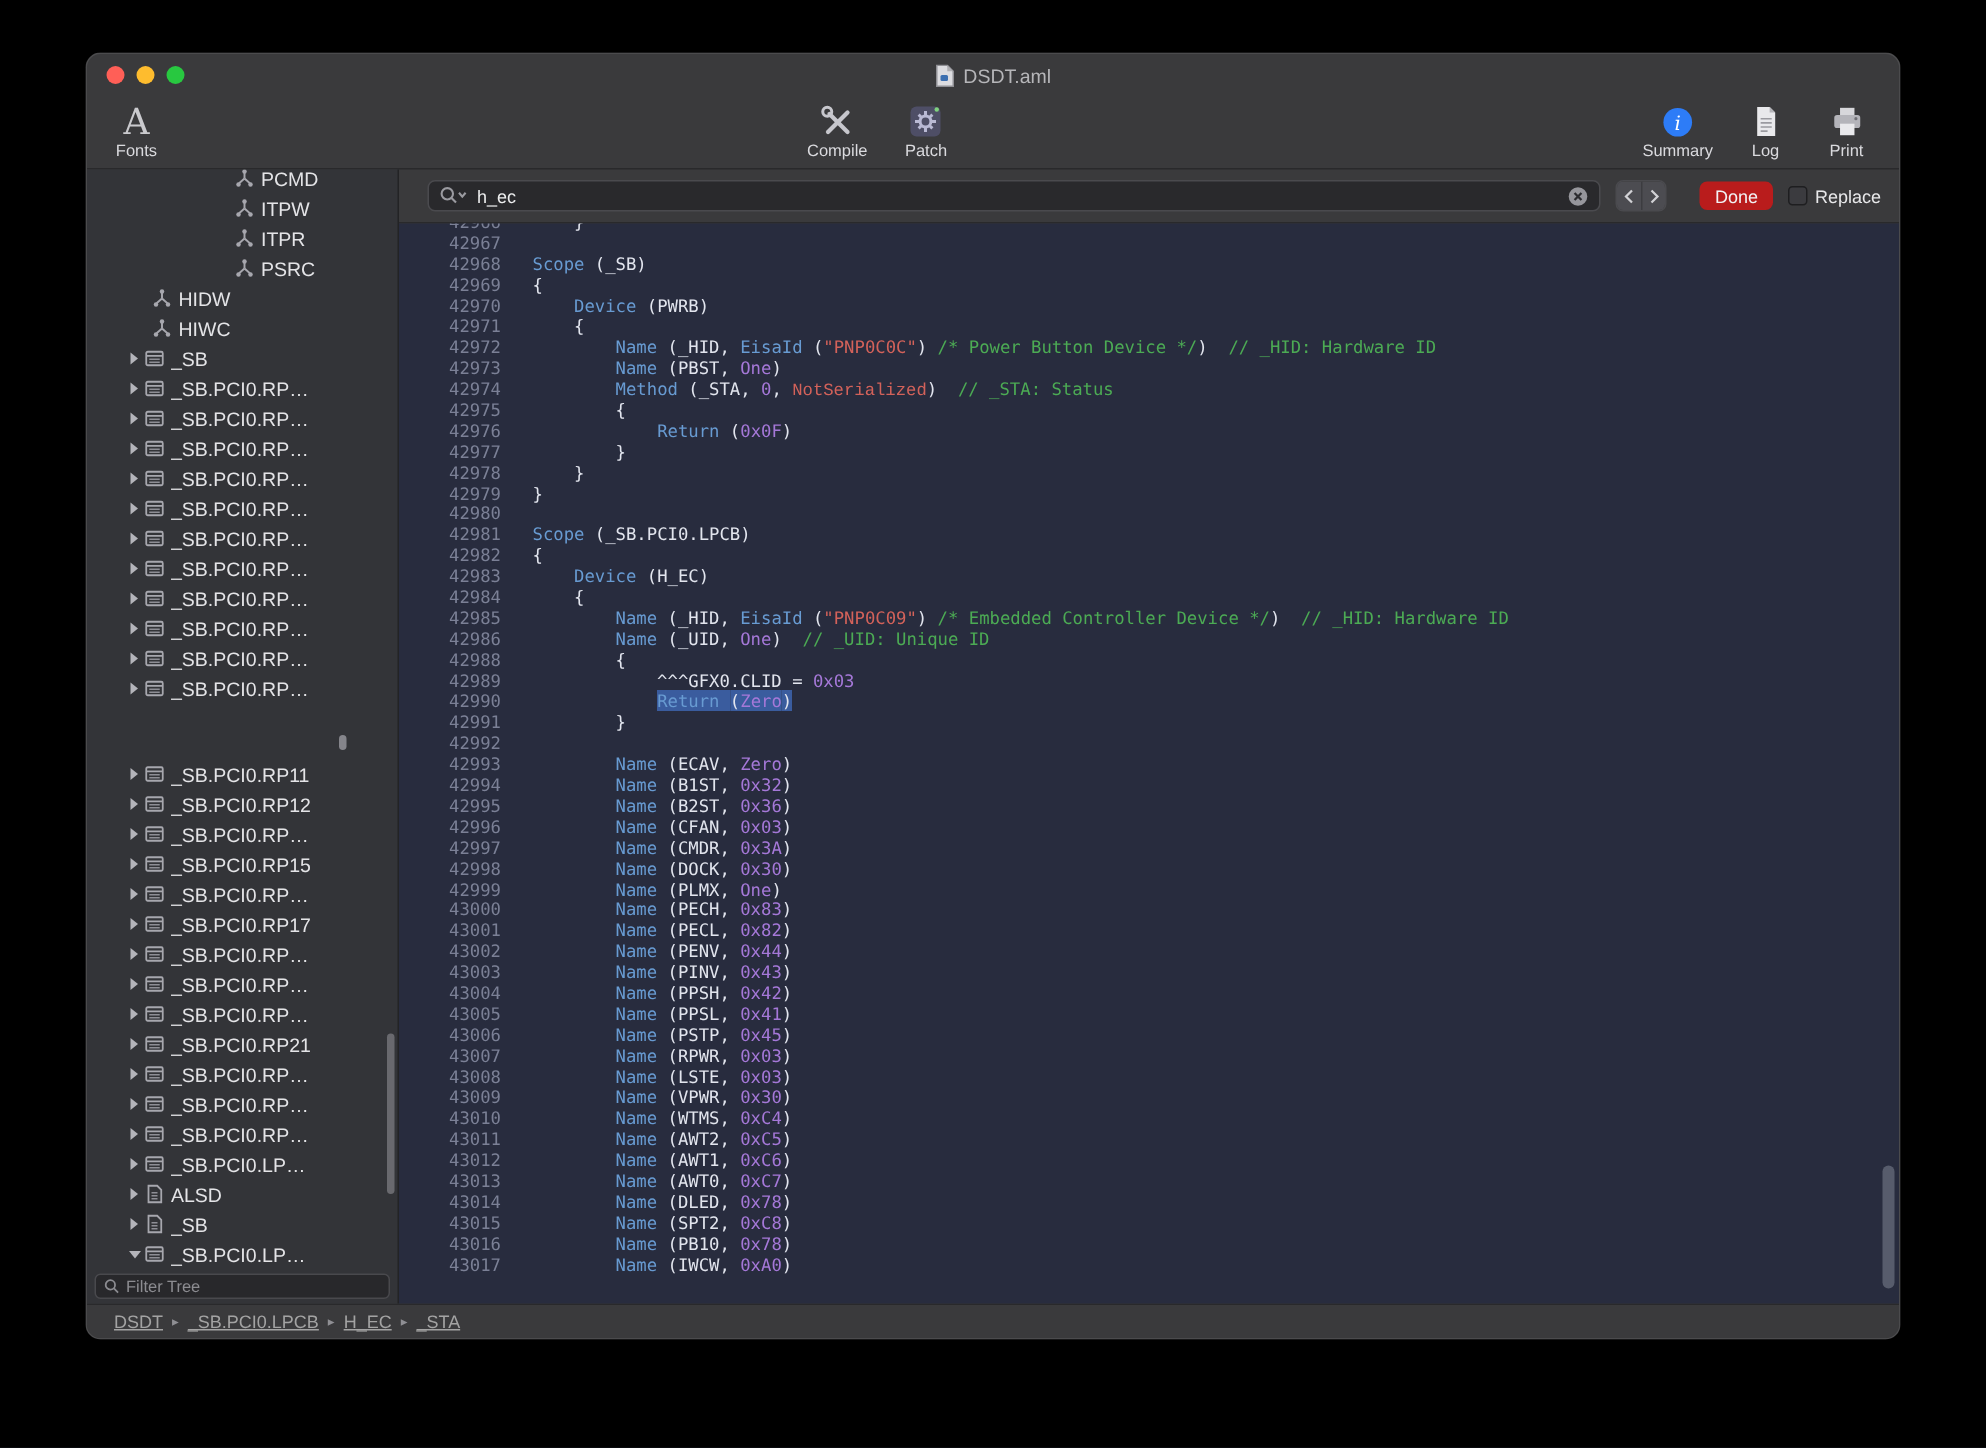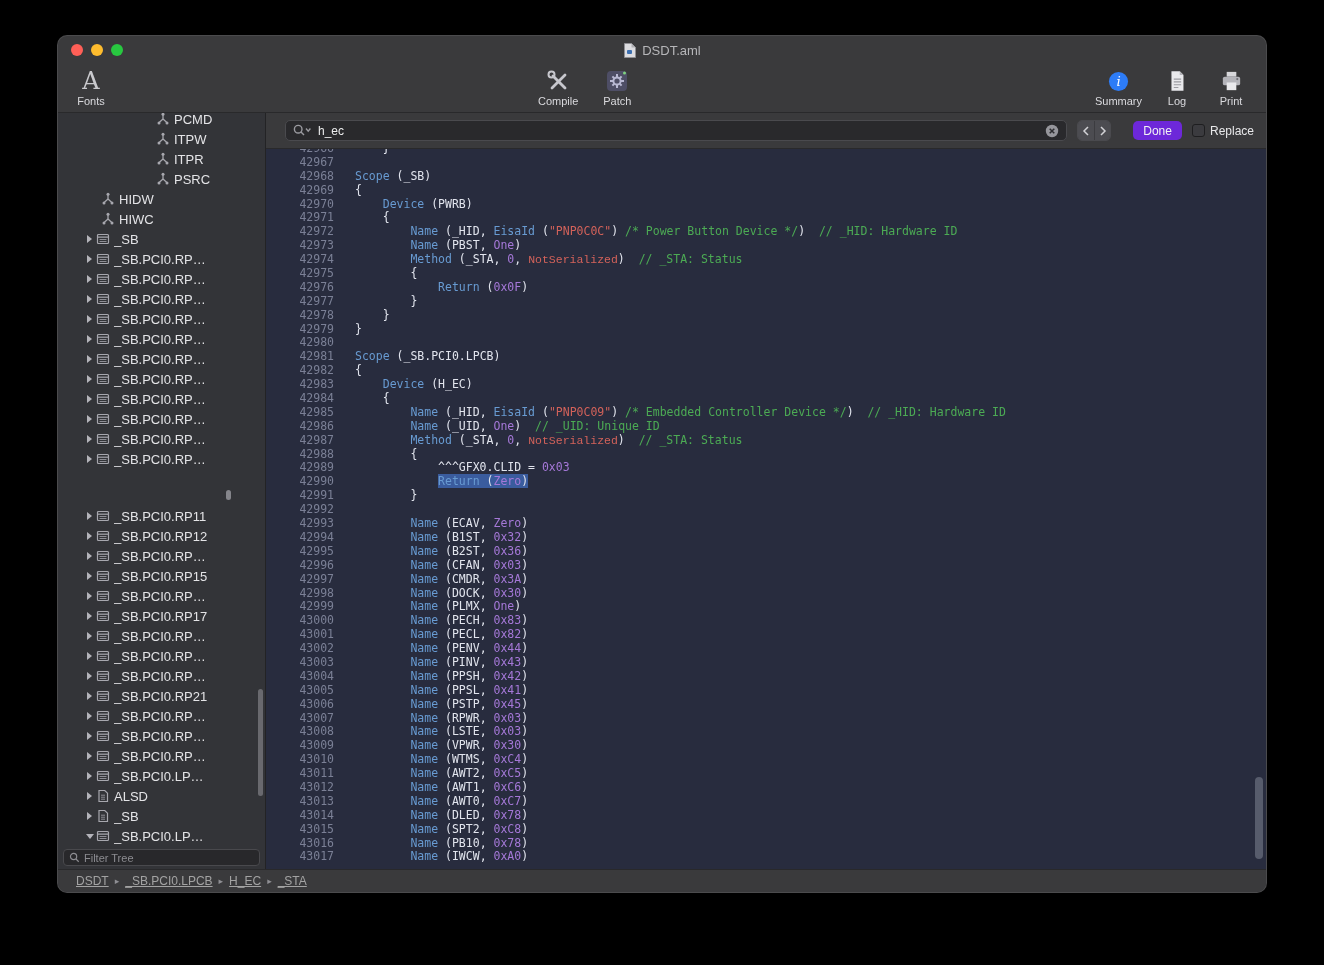--- a/index.html
+++ b/index.html
@@ -65,21 +65,21 @@
   .rightpane { flex:1; min-width:0; display:flex; flex-direction:column; }
   .findbar { height:36px; flex:none; display:flex; align-items:center; gap:10px;
              padding:0 12px 0 19px; border-bottom:1px solid #29292b; }
   .search-field { flex:1; min-width:0; height:21px; background:#29292c; border:1px solid #4a4a4e;
                   border-radius:5px; display:flex; align-items:center; padding:0 7px; gap:6px; }
   .search-field input { flex:1; min-width:0; background:transparent; border:none; outline:none;
                         color:#ecedee; font-size:12px; font-family:"Liberation Sans",sans-serif; }
   .nav-seg { display:flex; border:1px solid #4a4a4e; border-radius:5px; overflow:hidden; }
   .navbtn { width:16px; height:19px; background:#4c4c51; display:flex; align-items:center; justify-content:center; }
   .navbtn + .navbtn { border-left:1px solid #3c3c40; }
-  .done-btn { height:19px; padding:0 10px; background:#6d28d9; border-radius:5px; color:#f2f2f4;
+  .done-btn { height:19px; padding:0 10px; background:#b91c1c; border-radius:5px; color:#f2f2f4;
               font-size:12px; display:flex; align-items:center;margin-left:12px; }
   .replace-wrap { display:flex; align-items:center; gap:5px; }
   .checkbox { width:13px; height:13px; background:#3b3b3f; border:1px solid #1e1e20; border-radius:3px; }
   .replace-label { font-size:12px; color:#e8e8ea; }
 
   
   .editor { flex:1; min-height:0; position:relative; overflow:hidden;
             background:var(--editor-bg,#282c3e);
             font-family:"DejaVu Sans Mono", monospace; font-size:11.5px; line-height:13.9px; }
   .code { position:absolute; left:0; right:0; top:-7px; }
@@ -715,21 +715,20 @@
             <div class="cl"><span class="ln">42977</span><span class="lc"><span class="p">        }</span></span></div>
             <div class="cl"><span class="ln">42978</span><span class="lc"><span class="p">    }</span></span></div>
             <div class="cl"><span class="ln">42979</span><span class="lc"><span class="p">}</span></span></div>
             <div class="cl"><span class="ln">42980</span><span class="lc"></span></div>
             <div class="cl"><span class="ln">42981</span><span class="lc"><span class="k">Scope </span><span class="p">(_SB.PCI0.LPCB)</span></span></div>
             <div class="cl"><span class="ln">42982</span><span class="lc"><span class="p">{</span></span></div>
             <div class="cl"><span class="ln">42983</span><span class="lc"><span class="p">    </span><span class="k">Device </span><span class="p">(H_EC)</span></span></div>
             <div class="cl"><span class="ln">42984</span><span class="lc"><span class="p">    {</span></span></div>
             <div class="cl"><span class="ln">42985</span><span class="lc"><span class="p">        </span><span class="k">Name </span><span class="p">(_HID, </span><span class="k">EisaId </span><span class="p">(</span><span class="s">"PNP0C09"</span><span class="p">) </span><span class="c">/* Embedded Controller Device */</span><span class="p">)  </span><span class="c">// _HID: Hardware ID</span></span></div>
             <div class="cl"><span class="ln">42986</span><span class="lc"><span class="p">        </span><span class="k">Name </span><span class="p">(_UID, </span><span class="n">One</span><span class="p">)  </span><span class="c">// _UID: Unique ID</span></span></div>
-            <div class="cl"><span class="ln">42987</span><span class="lc"><span class="p">        </span><span class="k">Method </span><span class="p">(_STA, </span><span class="n">0</span><span class="p">, </span><span class="r">NotSerialized</span><span class="p">)  </span><span class="c">// _STA: Status</span></span></div>
             <div class="cl"><span class="ln">42988</span><span class="lc"><span class="p">        {</span></span></div>
             <div class="cl"><span class="ln">42989</span><span class="lc"><span class="p">            ^^^GFX0.CLID = </span><span class="n">0x03</span></span></div>
             <div class="cl"><span class="ln">42990</span><span class="lc"><span class="p">            </span><span class="k sel">Return </span><span class="p sel">(</span><span class="n sel">Zero</span><span class="p sel">)</span></span></div>
             <div class="cl"><span class="ln">42991</span><span class="lc"><span class="p">        }</span></span></div>
             <div class="cl"><span class="ln">42992</span><span class="lc"></span></div>
             <div class="cl"><span class="ln">42993</span><span class="lc"><span class="p">        </span><span class="k">Name </span><span class="p">(ECAV, </span><span class="n">Zero</span><span class="p">)</span></span></div>
             <div class="cl"><span class="ln">42994</span><span class="lc"><span class="p">        </span><span class="k">Name </span><span class="p">(B1ST, </span><span class="n">0x32</span><span class="p">)</span></span></div>
             <div class="cl"><span class="ln">42995</span><span class="lc"><span class="p">        </span><span class="k">Name </span><span class="p">(B2ST, </span><span class="n">0x36</span><span class="p">)</span></span></div>
             <div class="cl"><span class="ln">42996</span><span class="lc"><span class="p">        </span><span class="k">Name </span><span class="p">(CFAN, </span><span class="n">0x03</span><span class="p">)</span></span></div>
             <div class="cl"><span class="ln">42997</span><span class="lc"><span class="p">        </span><span class="k">Name </span><span class="p">(CMDR, </span><span class="n">0x3A</span><span class="p">)</span></span></div>

